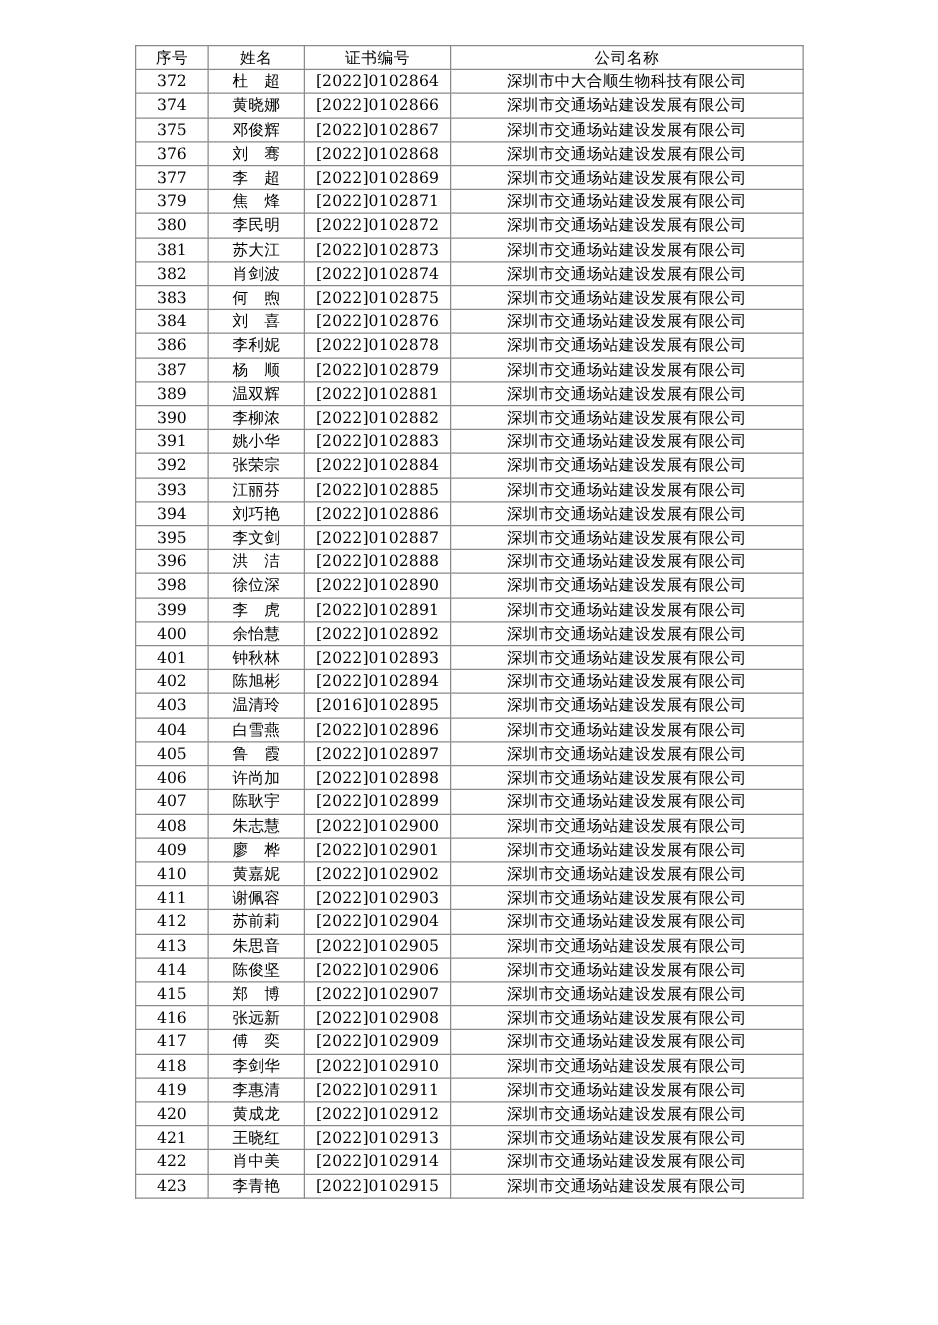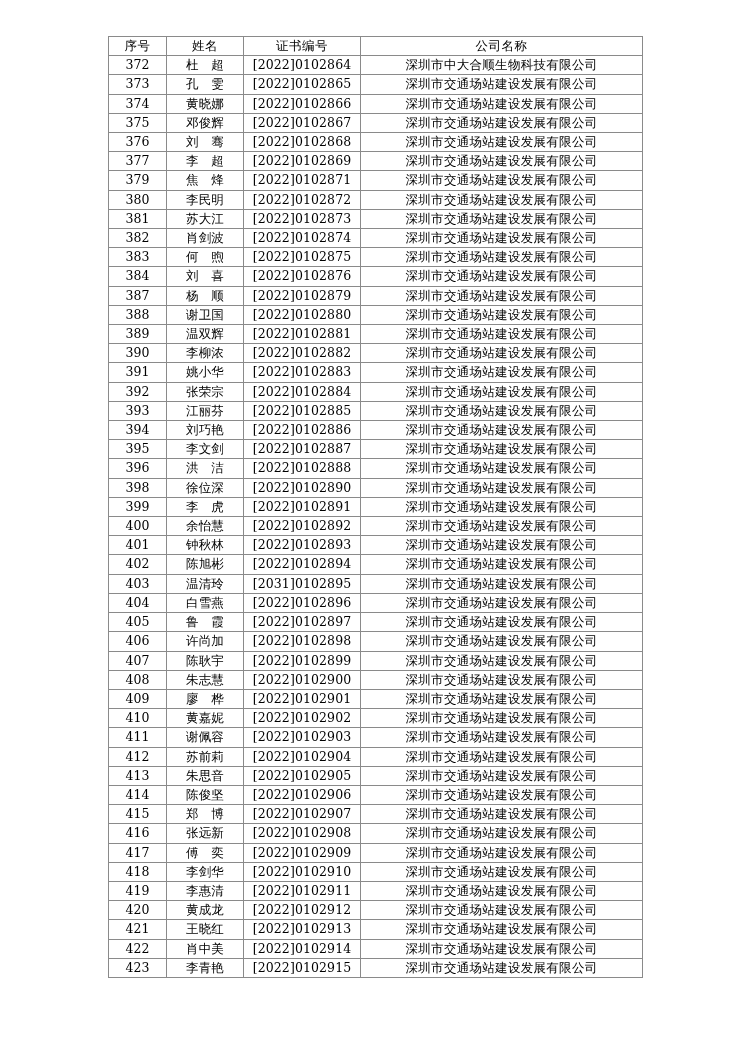--- a/index.html
+++ b/index.html
@@ -92,26 +92,20 @@
         </tr>
       </thead>
       <tbody id="roster-body">
           <tr>
             <td class="seq">372</td>
             <td class="name">杜　超</td>
             <td class="cert">[2022]0102864</td>
             <td class="company">深圳市中大合顺生物科技有限公司</td>
           </tr>
           <tr>
-            <td class="seq">373</td>
-            <td class="name">孔　雯</td>
-            <td class="cert">[2022]0102865</td>
-            <td class="company">深圳市交通场站建设发展有限公司</td>
-          </tr>
-          <tr>
             <td class="seq">374</td>
             <td class="name">黄晓娜</td>
             <td class="cert">[2022]0102866</td>
             <td class="company">深圳市交通场站建设发展有限公司</td>
           </tr>
           <tr>
             <td class="seq">375</td>
             <td class="name">邓俊辉</td>
             <td class="cert">[2022]0102867</td>
             <td class="company">深圳市交通场站建设发展有限公司</td>
@@ -158,32 +152,32 @@
             <td class="cert">[2022]0102875</td>
             <td class="company">深圳市交通场站建设发展有限公司</td>
           </tr>
           <tr>
             <td class="seq">384</td>
             <td class="name">刘　喜</td>
             <td class="cert">[2022]0102876</td>
             <td class="company">深圳市交通场站建设发展有限公司</td>
           </tr>
           <tr>
+            <td class="seq">386</td>
+            <td class="name">李利妮</td>
+            <td class="cert">[2022]0102878</td>
+            <td class="company">深圳市交通场站建设发展有限公司</td>
+          </tr>
+          <tr>
             <td class="seq">387</td>
             <td class="name">杨　顺</td>
             <td class="cert">[2022]0102879</td>
             <td class="company">深圳市交通场站建设发展有限公司</td>
           </tr>
           <tr>
-            <td class="seq">388</td>
-            <td class="name">谢卫国</td>
-            <td class="cert">[2022]0102880</td>
-            <td class="company">深圳市交通场站建设发展有限公司</td>
-          </tr>
-          <tr>
             <td class="seq">389</td>
             <td class="name">温双辉</td>
             <td class="cert">[2022]0102881</td>
             <td class="company">深圳市交通场站建设发展有限公司</td>
           </tr>
           <tr>
             <td class="seq">390</td>
             <td class="name">李柳浓</td>
             <td class="cert">[2022]0102882</td>
             <td class="company">深圳市交通场站建设发展有限公司</td>
@@ -250,21 +244,21 @@
           </tr>
           <tr>
             <td class="seq">402</td>
             <td class="name">陈旭彬</td>
             <td class="cert">[2022]0102894</td>
             <td class="company">深圳市交通场站建设发展有限公司</td>
           </tr>
           <tr>
             <td class="seq">403</td>
             <td class="name">温清玲</td>
-            <td class="cert">[2031]0102895</td>
+            <td class="cert">[2016]0102895</td>
             <td class="company">深圳市交通场站建设发展有限公司</td>
           </tr>
           <tr>
             <td class="seq">404</td>
             <td class="name">白雪燕</td>
             <td class="cert">[2022]0102896</td>
             <td class="company">深圳市交通场站建设发展有限公司</td>
           </tr>
           <tr>
             <td class="seq">405</td>

